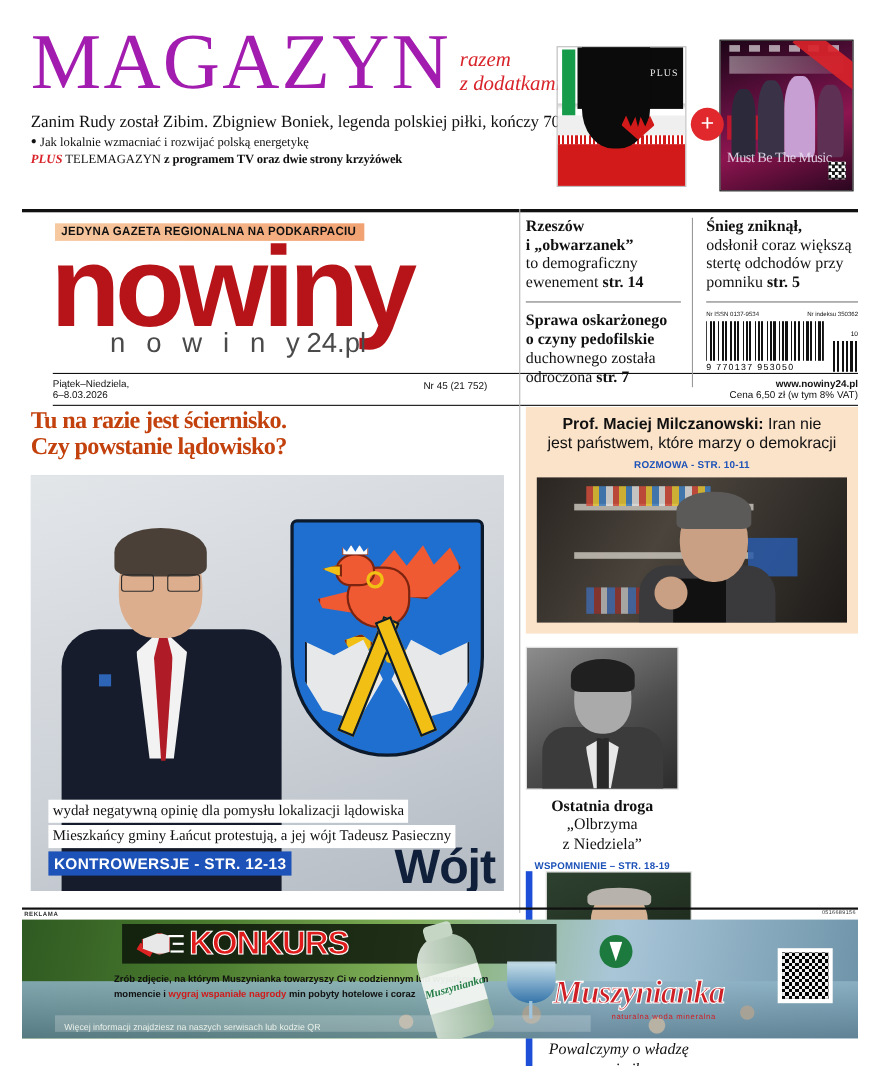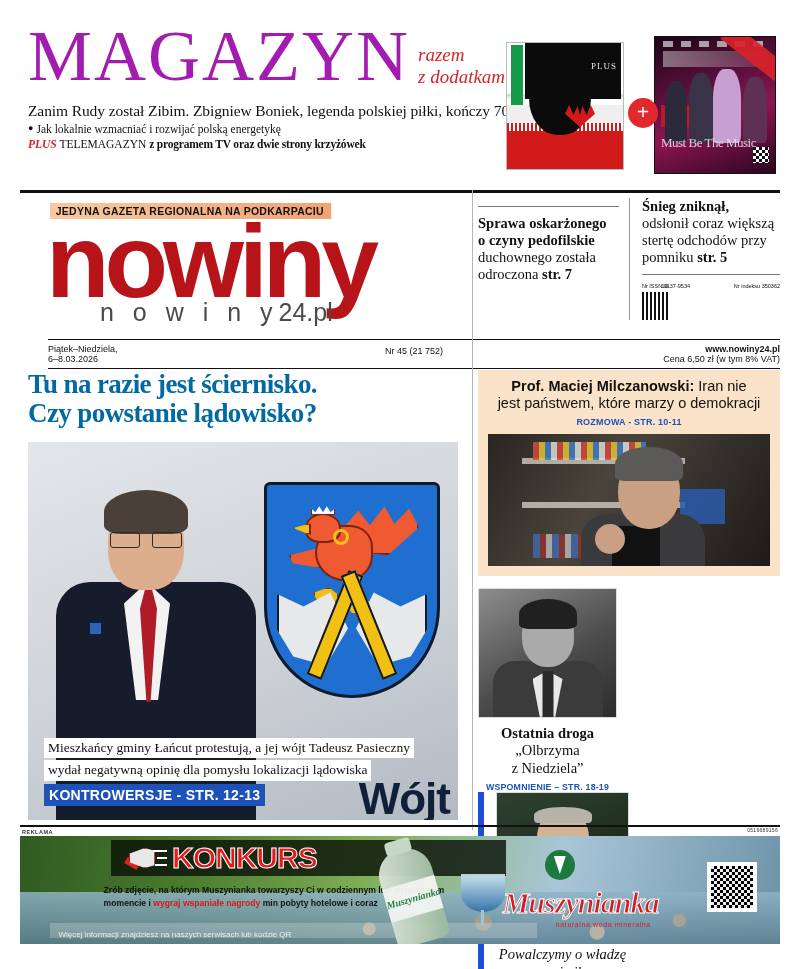--- a/index.html
+++ b/index.html
@@ -130,22 +130,22 @@
   .bc-group { display:flex; align-items:flex-end; gap:8px; }
   .bc-main { width:120px; }
   .bc-small { width:26px; height:28px;
     background:repeating-linear-gradient(90deg,#111 0 2px,#fff 2px 4px); position:relative;}
   .bc-small .ten { position:absolute; top:-9px; right:0; font-size:6px; font-family:"Liberation Sans",sans-serif;}
   .bc-digits { font-family:"Liberation Sans",sans-serif; font-size:8px; letter-spacing:1.2px; margin-top:1px;}
 
   
   .main-left { position:absolute; left:0; top:370px; width:472px; padding:0 14px 0 28px; }
   .main-head {
-    font-family:"Liberation Serif", serif; font-weight:bold; font-size:27px;
-    line-height:1.08; color:#0369a1; letter-spacing:-0.6px;
+    font-family:"Liberation Serif", serif; font-weight:bold; font-size:22px;
+    line-height:1.08; color:#c2410c; letter-spacing:-0.6px;
   }
   .main-photo {
     position:relative; margin-top:14px; height:378px; width:430px; overflow:hidden;
     background:linear-gradient(#cfd4da,#b9c0c8);
   }
   .mp-bg { position:absolute; inset:0; background:linear-gradient(160deg,#e3e6e9 0%,#cdd2d8 55%,#b3bac2 100%); }
   .mp-man { position:absolute; left:28px; bottom:0; width:200px; height:330px; }
   .mp-man .head { position:absolute; left:52px; top:8px; width:76px; height:92px; border-radius:48% 48% 42% 42%; background:#dcae8e; }
   .mp-man .hair { position:absolute; left:48px; top:0px; width:84px; height:44px; border-radius:50% 50% 20% 20%; background:#4a4038; }
   .mp-man .glasses { position:absolute; left:54px; top:42px; width:72px; height:14px; }
@@ -409,20 +409,26 @@
         <span>Cena 6,50 zł (w tym 8% VAT)</span>
       </div>
     </div>
   </div>
 
   <div class="teasers">
     <div class="teaser-top-rule"></div>
     <div class="tcols">
 
       <div class="tcol">
+        <div class="teaser">
+          <b>Rzeszów</b><br>
+          <b>i „obwarzanek”</b><br>
+          <span>to demograficzny ewenement</span>
+          <b>str. 14</b>
+        </div>
         <div class="teaser-rule"></div>
         <div class="teaser">
           <b>Sprawa oskarżonego</b><br>
           <b>o czyny pedofilskie</b><br>
           <span>duchownego została odroczona</span>
           <b>str. 7</b>
         </div>
       </div>
 
       <div class="tcol second">
@@ -431,20 +437,24 @@
           <span>odsłonił coraz większą stertę odchodów przy pomniku</span>
           <b>str. 5</b>
         </div>
         <div class="teaser-rule"></div>
         <div class="barcode-wrap">
           <div class="bc-meta">
             <span>Nr ISSN 0137-9534</span>
             <span>Nr indeksu 350362</span>
           </div>
           <div class="bc-group">
+            <div class="bc-main">
+              <div class="bc-bars"></div>
+              <div class="bc-digits">9  770137  953050</div>
+            </div>
             <div class="bc-small">
               <span class="ten">10</span>
             </div>
           </div>
         </div>
       </div>
 
     </div>
   </div>
 
@@ -483,22 +493,22 @@
         </div>
         <div class="crest-axeL"></div>
         <div class="crest-axeR"></div>
         <div class="handle h1"></div>
         <div class="handle h2"></div>
       </div>
 
       <div class="mp-wojt">Wójt</div>
 
       <div class="mp-caption">
+        <div><span class="line">wydał negatywną opinię dla pomysłu lokalizacji lądowiska</span></div>
         <div><span class="line">Mieszkańcy gminy Łańcut protestują, a jej wójt Tadeusz Pasieczny</span></div>
-        <div><span class="line">wydał negatywną opinię dla pomysłu lokalizacji lądowiska</span></div>
         <div><span class="mp-tag">KONTROWERSJE - STR. 12-13</span></div>
       </div>
 
     </div>
   </div>
 
   <div class="right-col">
 
     <div class="interview-box">
       <div class="iv-head">

